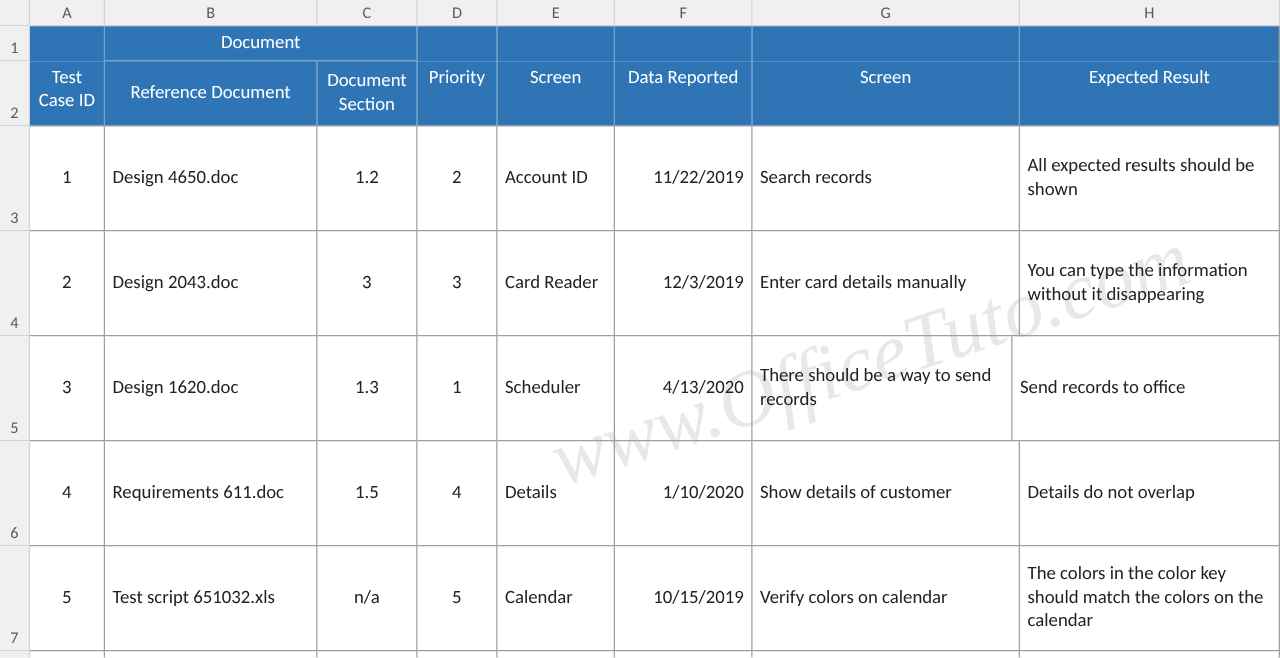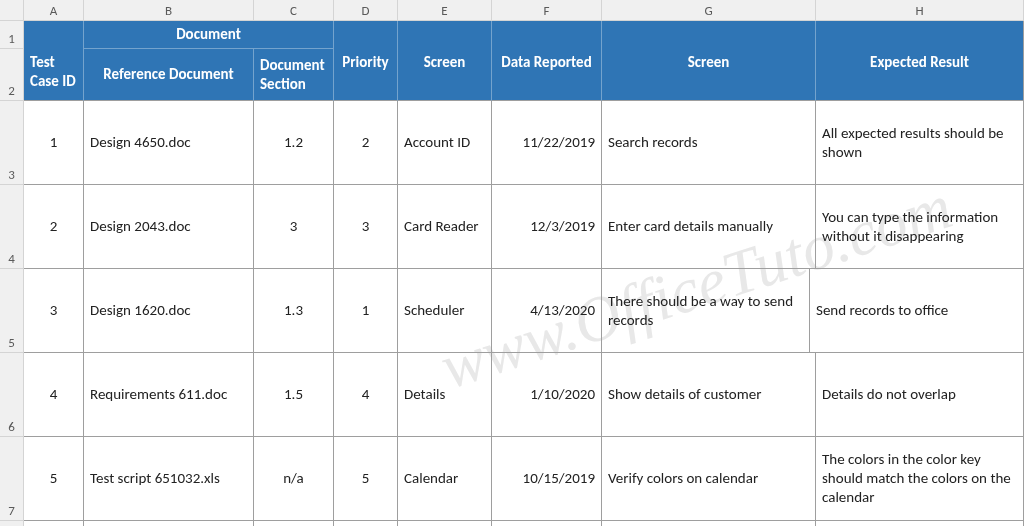--- a/index.html
+++ b/index.html
@@ -93,22 +93,23 @@
     align-items: center;
     background: transparent;
     overflow: hidden;
   }
   .cell.center { justify-content: center; text-align: center; }
   .cell.right  { justify-content: flex-end; text-align: right; }
   .cell.left   { justify-content: flex-start; text-align: left; }
   .hcell {
     background: var(--excel-header-bg);
     color: var(--excel-header-fg);
-    font-weight: 700;
+    font-weight: 400;
     justify-content: center;
+    text-align: center;
     border-right: 1px solid #ffffff55;
     border-bottom: 1px solid #ffffff55;
   }
   .hcell.outer-right { border-right: 1px solid var(--grid-border); }
   .hcell.outer-bottom { border-bottom: 1px solid var(--grid-border); }
   
   .cA { width: 60px; }
   .cB { width: 170px; }
   .cC { width: 80px; }
   .cD { width: 64px; }

